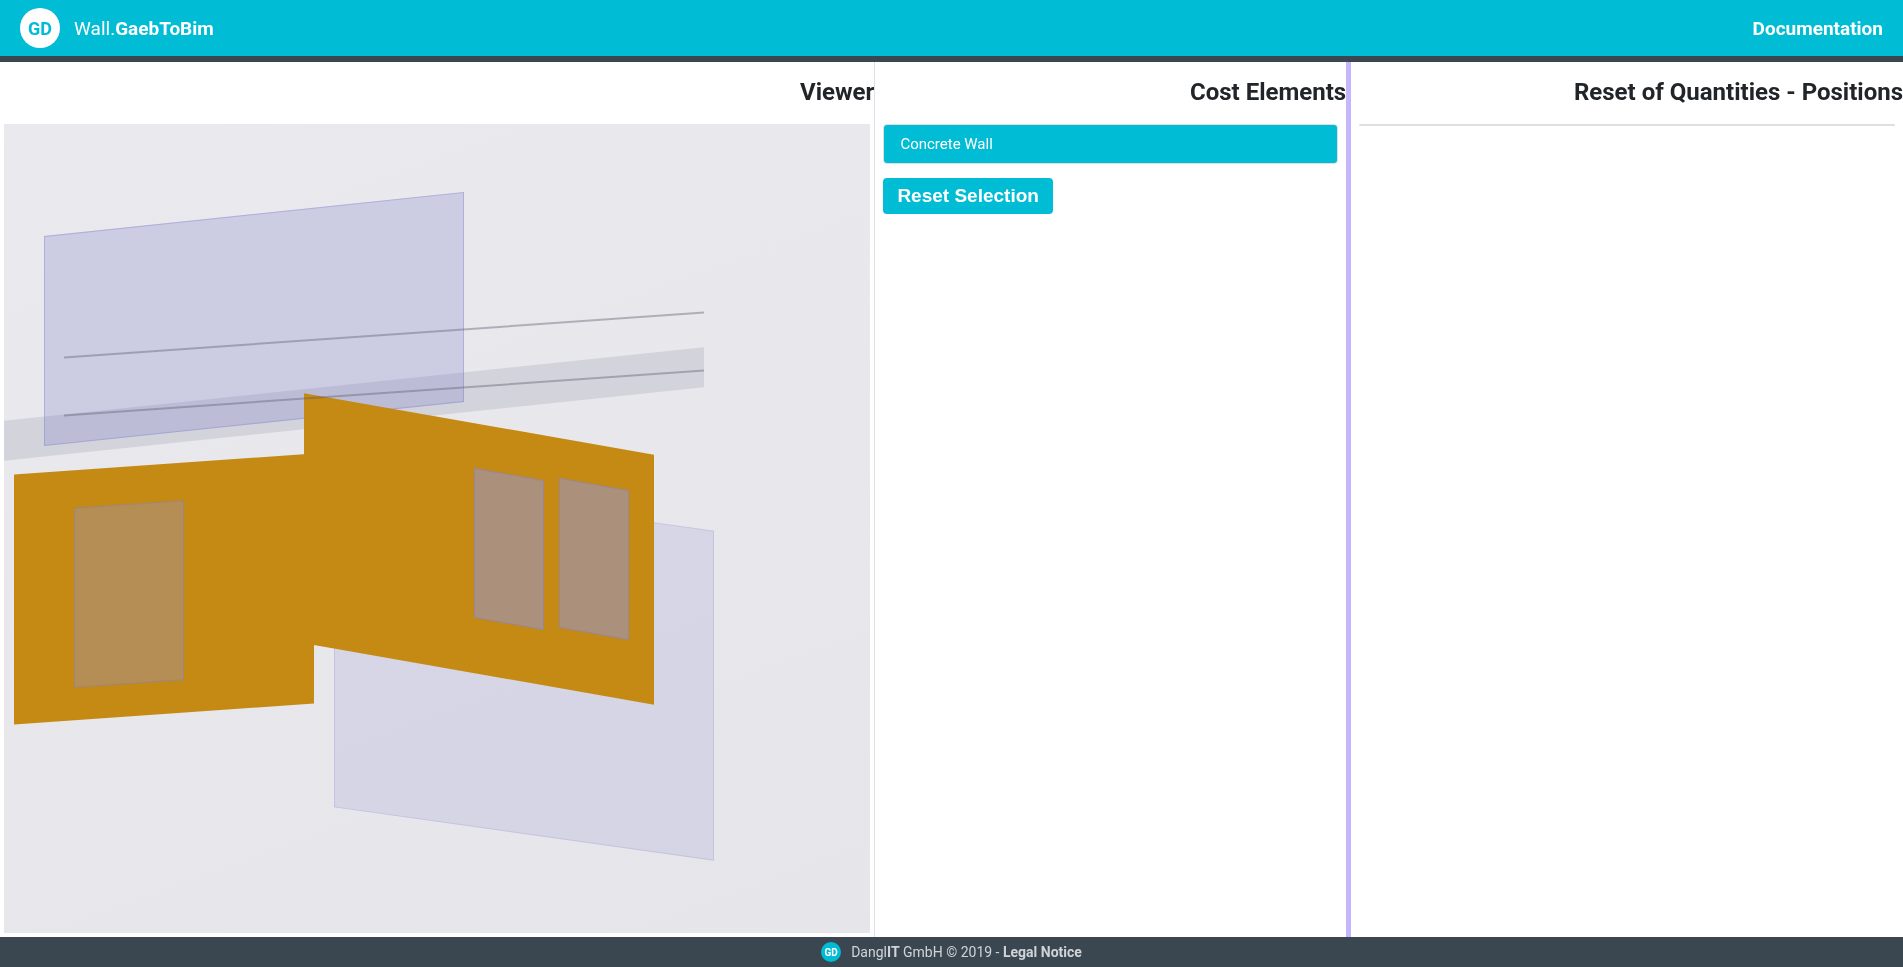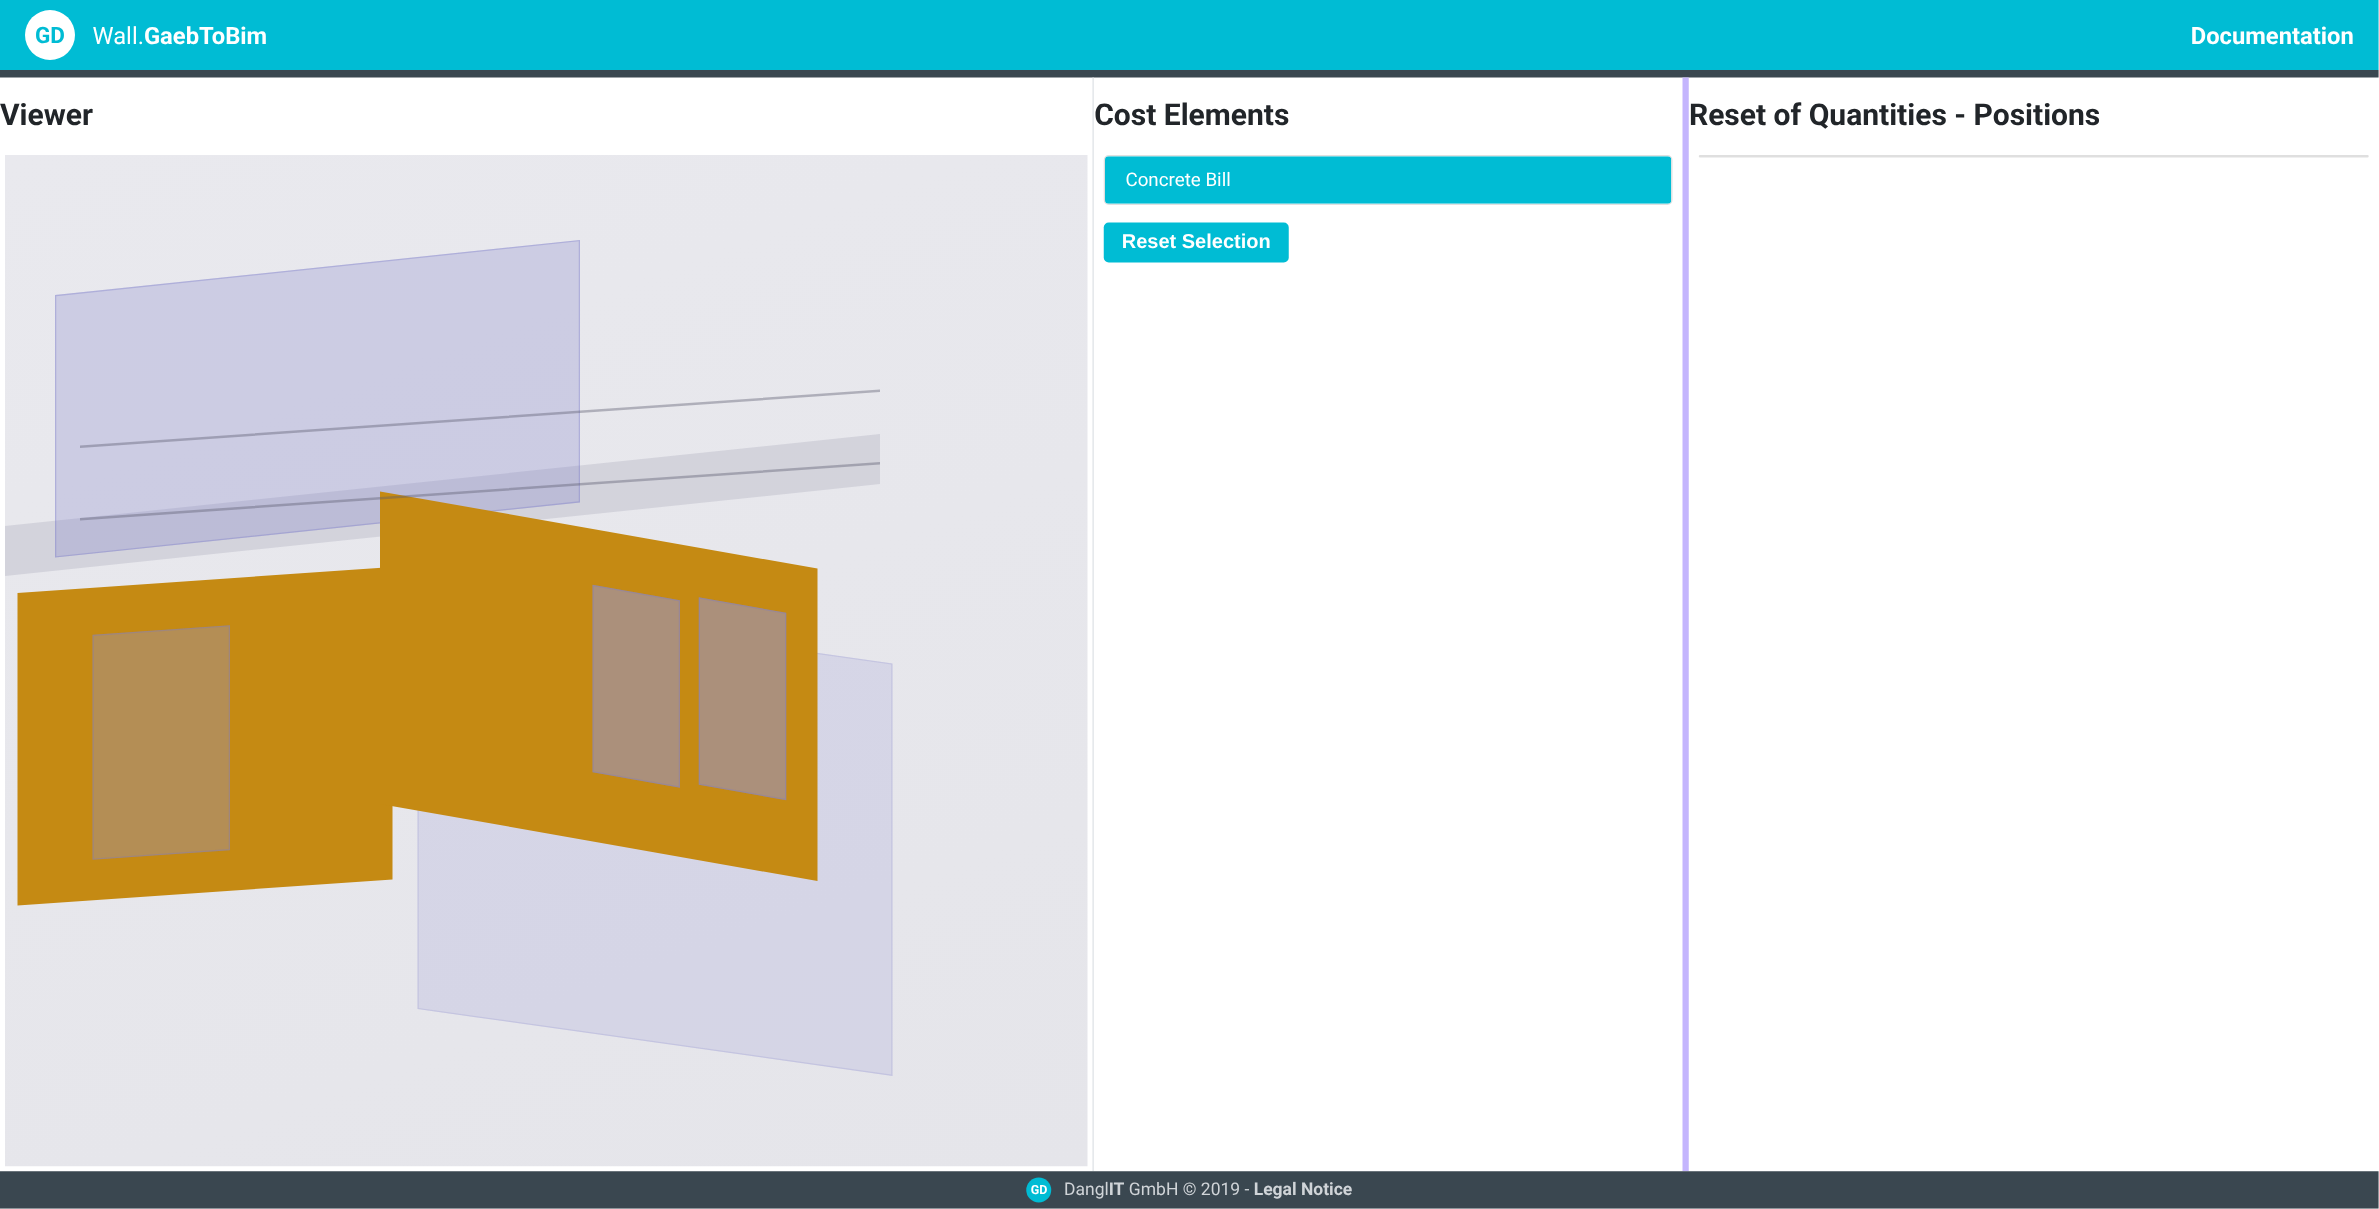--- a/index.html
+++ b/index.html
@@ -31,21 +31,21 @@
   .separator-bar { height: 6px; background: #3a4750; width: 100%; }
 
   
   .main { flex: 1 1 auto; display: flex; min-height: 0; }
   .col { display: flex; flex-direction: column; }
   .col-viewer { flex: 0 0 46%; border-right: 1px solid #dee2e6; }
   .col-cost   { flex: 0 0 25%; border-right: 5px solid #c4b5fd; padding: 0 0 10px 0; }
   .col-boq    { flex: 1 1 auto; padding: 0; }
 
   .panel-title {
-    text-align: left;
+    text-align: right;
     font-weight: 700;
     font-size: 24px;
     padding: 16px 0 18px 0;
   }
 
   
   .viewer-canvas {
     flex: 1 1 auto;
     margin: 0 4px 4px 4px;
     background: linear-gradient(160deg, #e9e9ee 0%, #e5e5ea 100%);
@@ -78,21 +78,21 @@
   .boq-line2 { font-size: 15px; }
   .boq-selected { font-weight: 700; }
 
   .btn-reset {
     margin: 14px 8px 0 8px;
     align-self: flex-start;
     background: #00bcd4;
     border: none;
     color: #fff;
     font-weight: 600;
-    font-size: 16px;
+    font-size: 19px;
     padding: 7px 14px;
     border-radius: 4px;
     cursor: pointer;
   }
 
   
   .footer {
     background: #3a4750;
     color: #d0d4d8;
     height: 30px;
@@ -144,21 +144,21 @@
         <div class="bld wall-trans" style="left:555px;top:360px;width:70px;height:150px;transform:skewY(10deg);background:rgba(150,150,210,.55);"></div>
         <div class="bld wall-trans" style="left:70px;top:380px;width:110px;height:180px;transform:skewY(-4deg);background:rgba(150,150,210,.35);"></div>
         <div class="bld rail" style="left:60px;top:210px;width:640px;height:60px;transform:skewY(-4deg);"></div>
       </div>
     </div>
   </div>
 
   <div class="col col-cost">
     <div class="panel-title">Cost Elements</div>
     <div class="list-group">
-      <div class="list-group-item active">Concrete Bill</div>
+      <div class="list-group-item active">Concrete Wall</div>
     </div>
     <button class="btn-reset">Reset Selection</button>
   </div>
 
   <div class="col col-boq">
     <div class="panel-title">Reset of Quantities - Positions</div>
     <div class="list-group">
 
 
 

